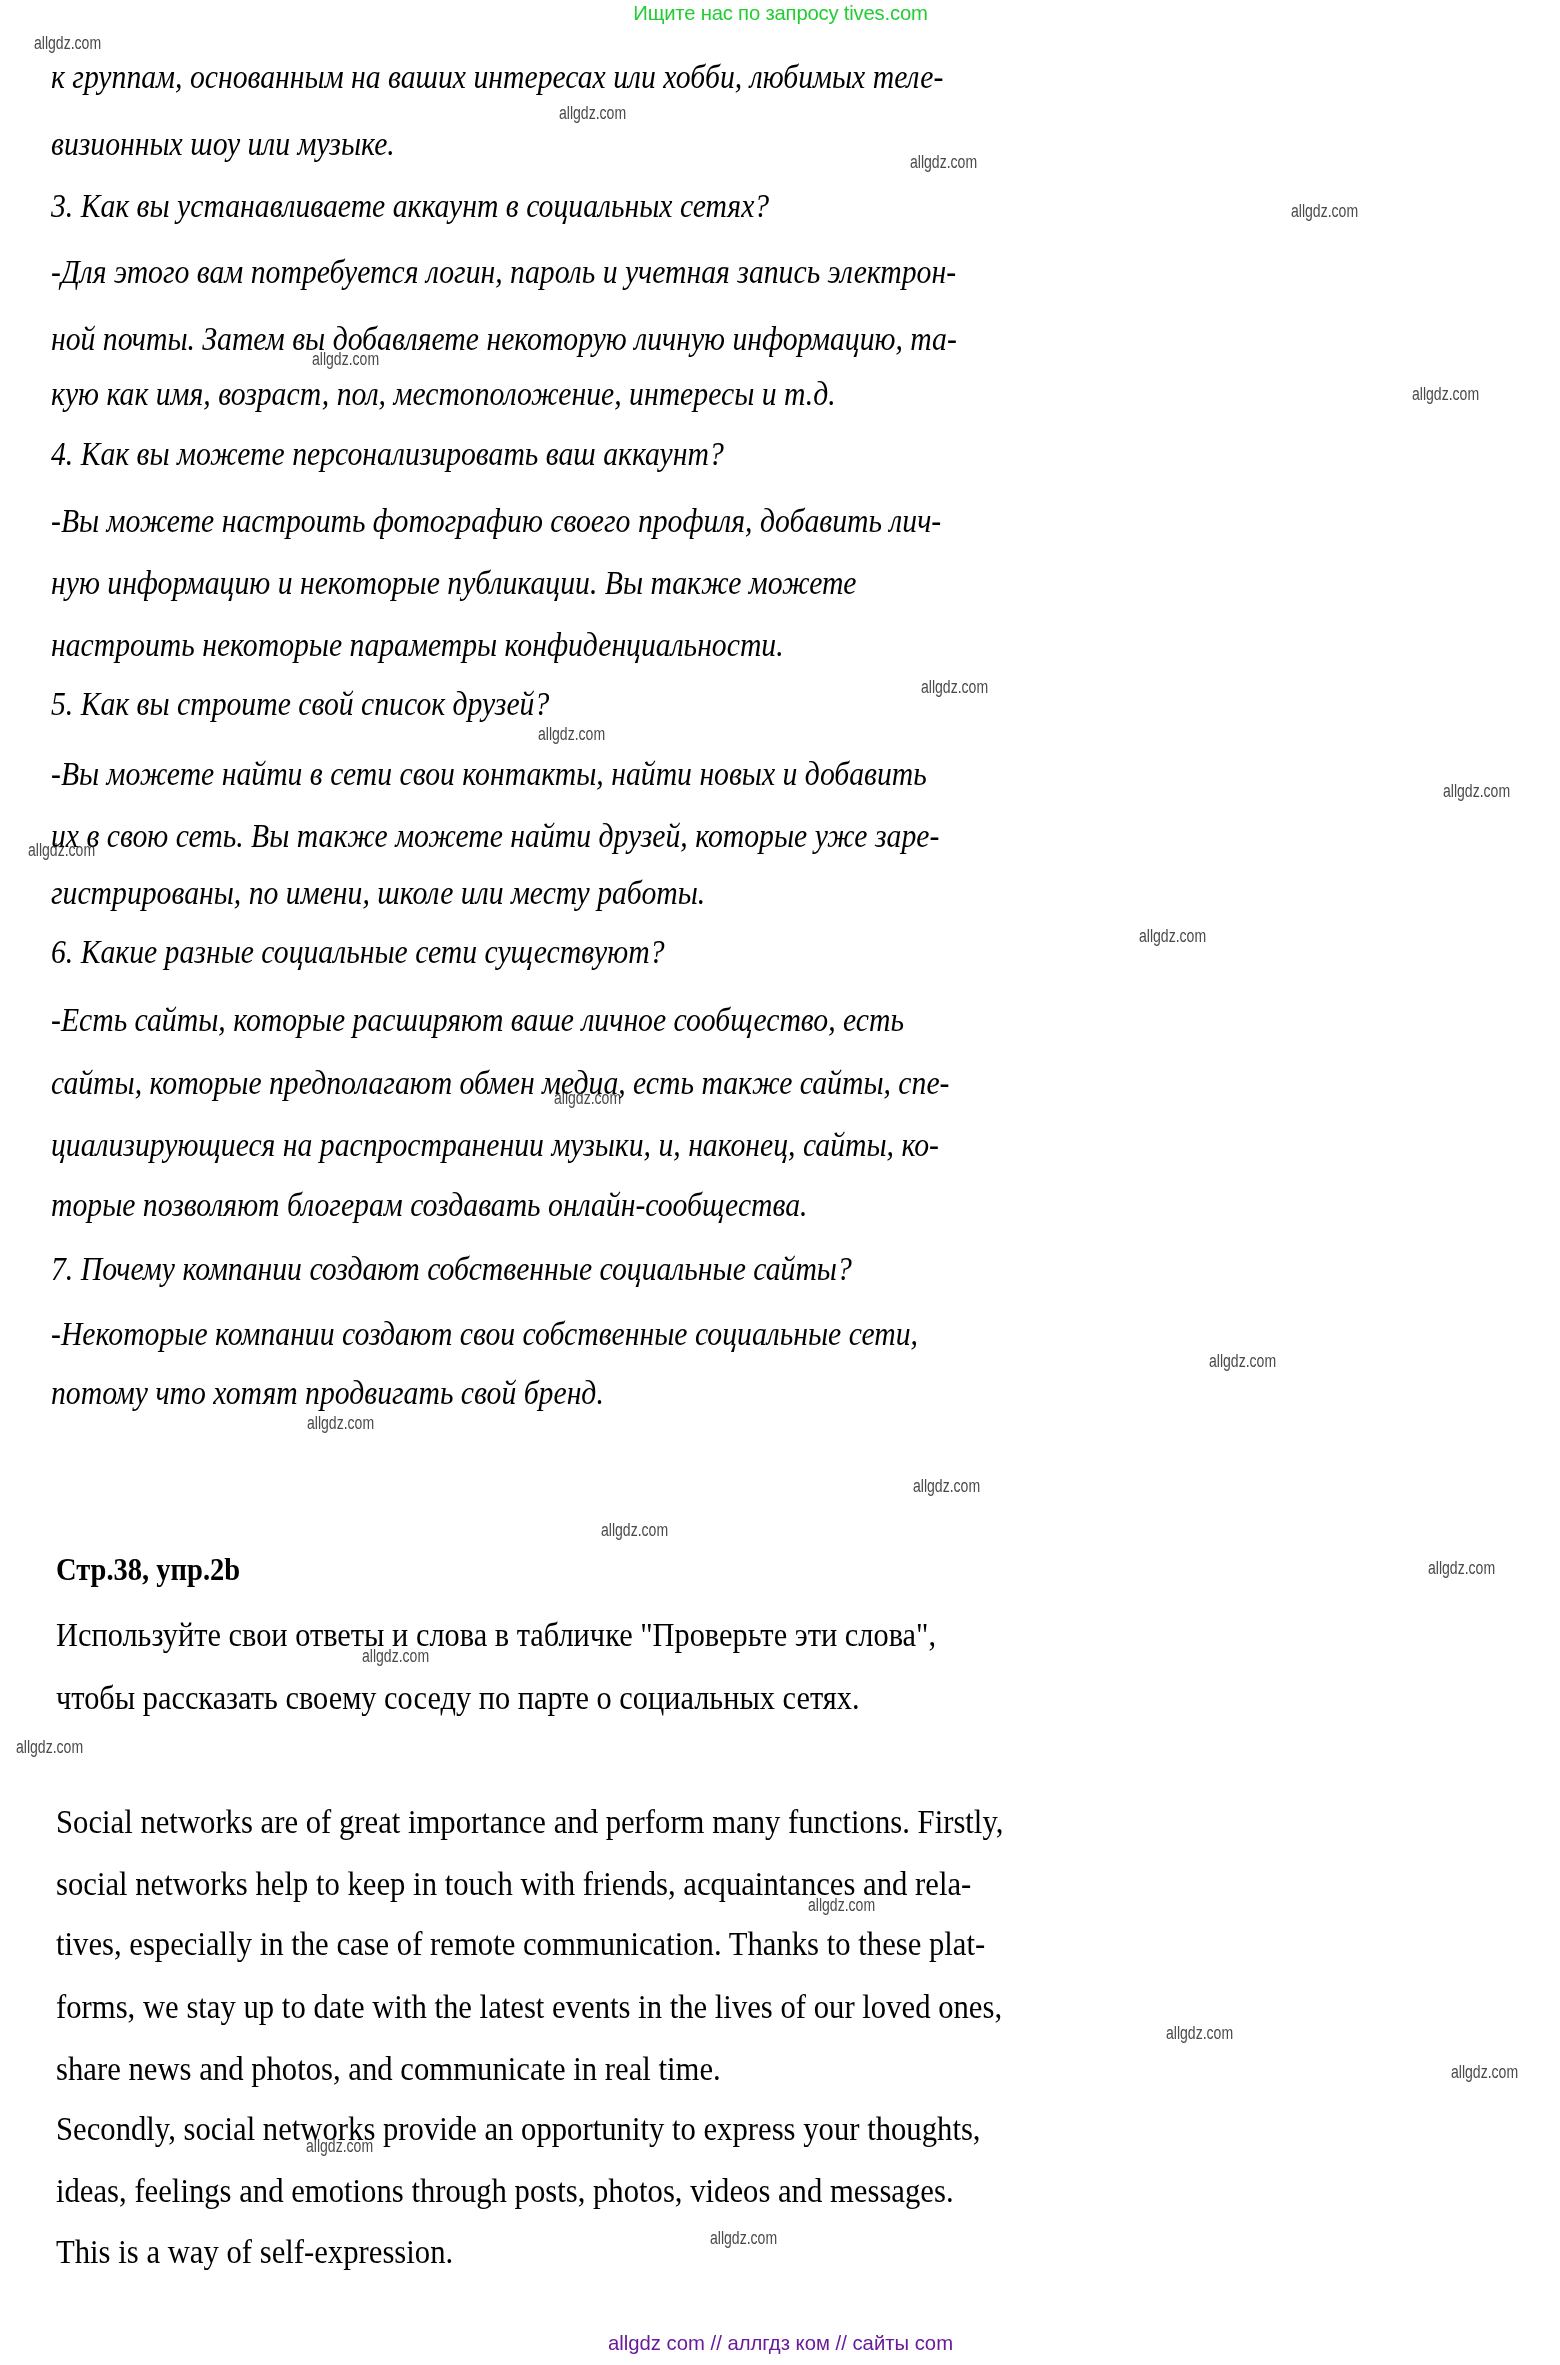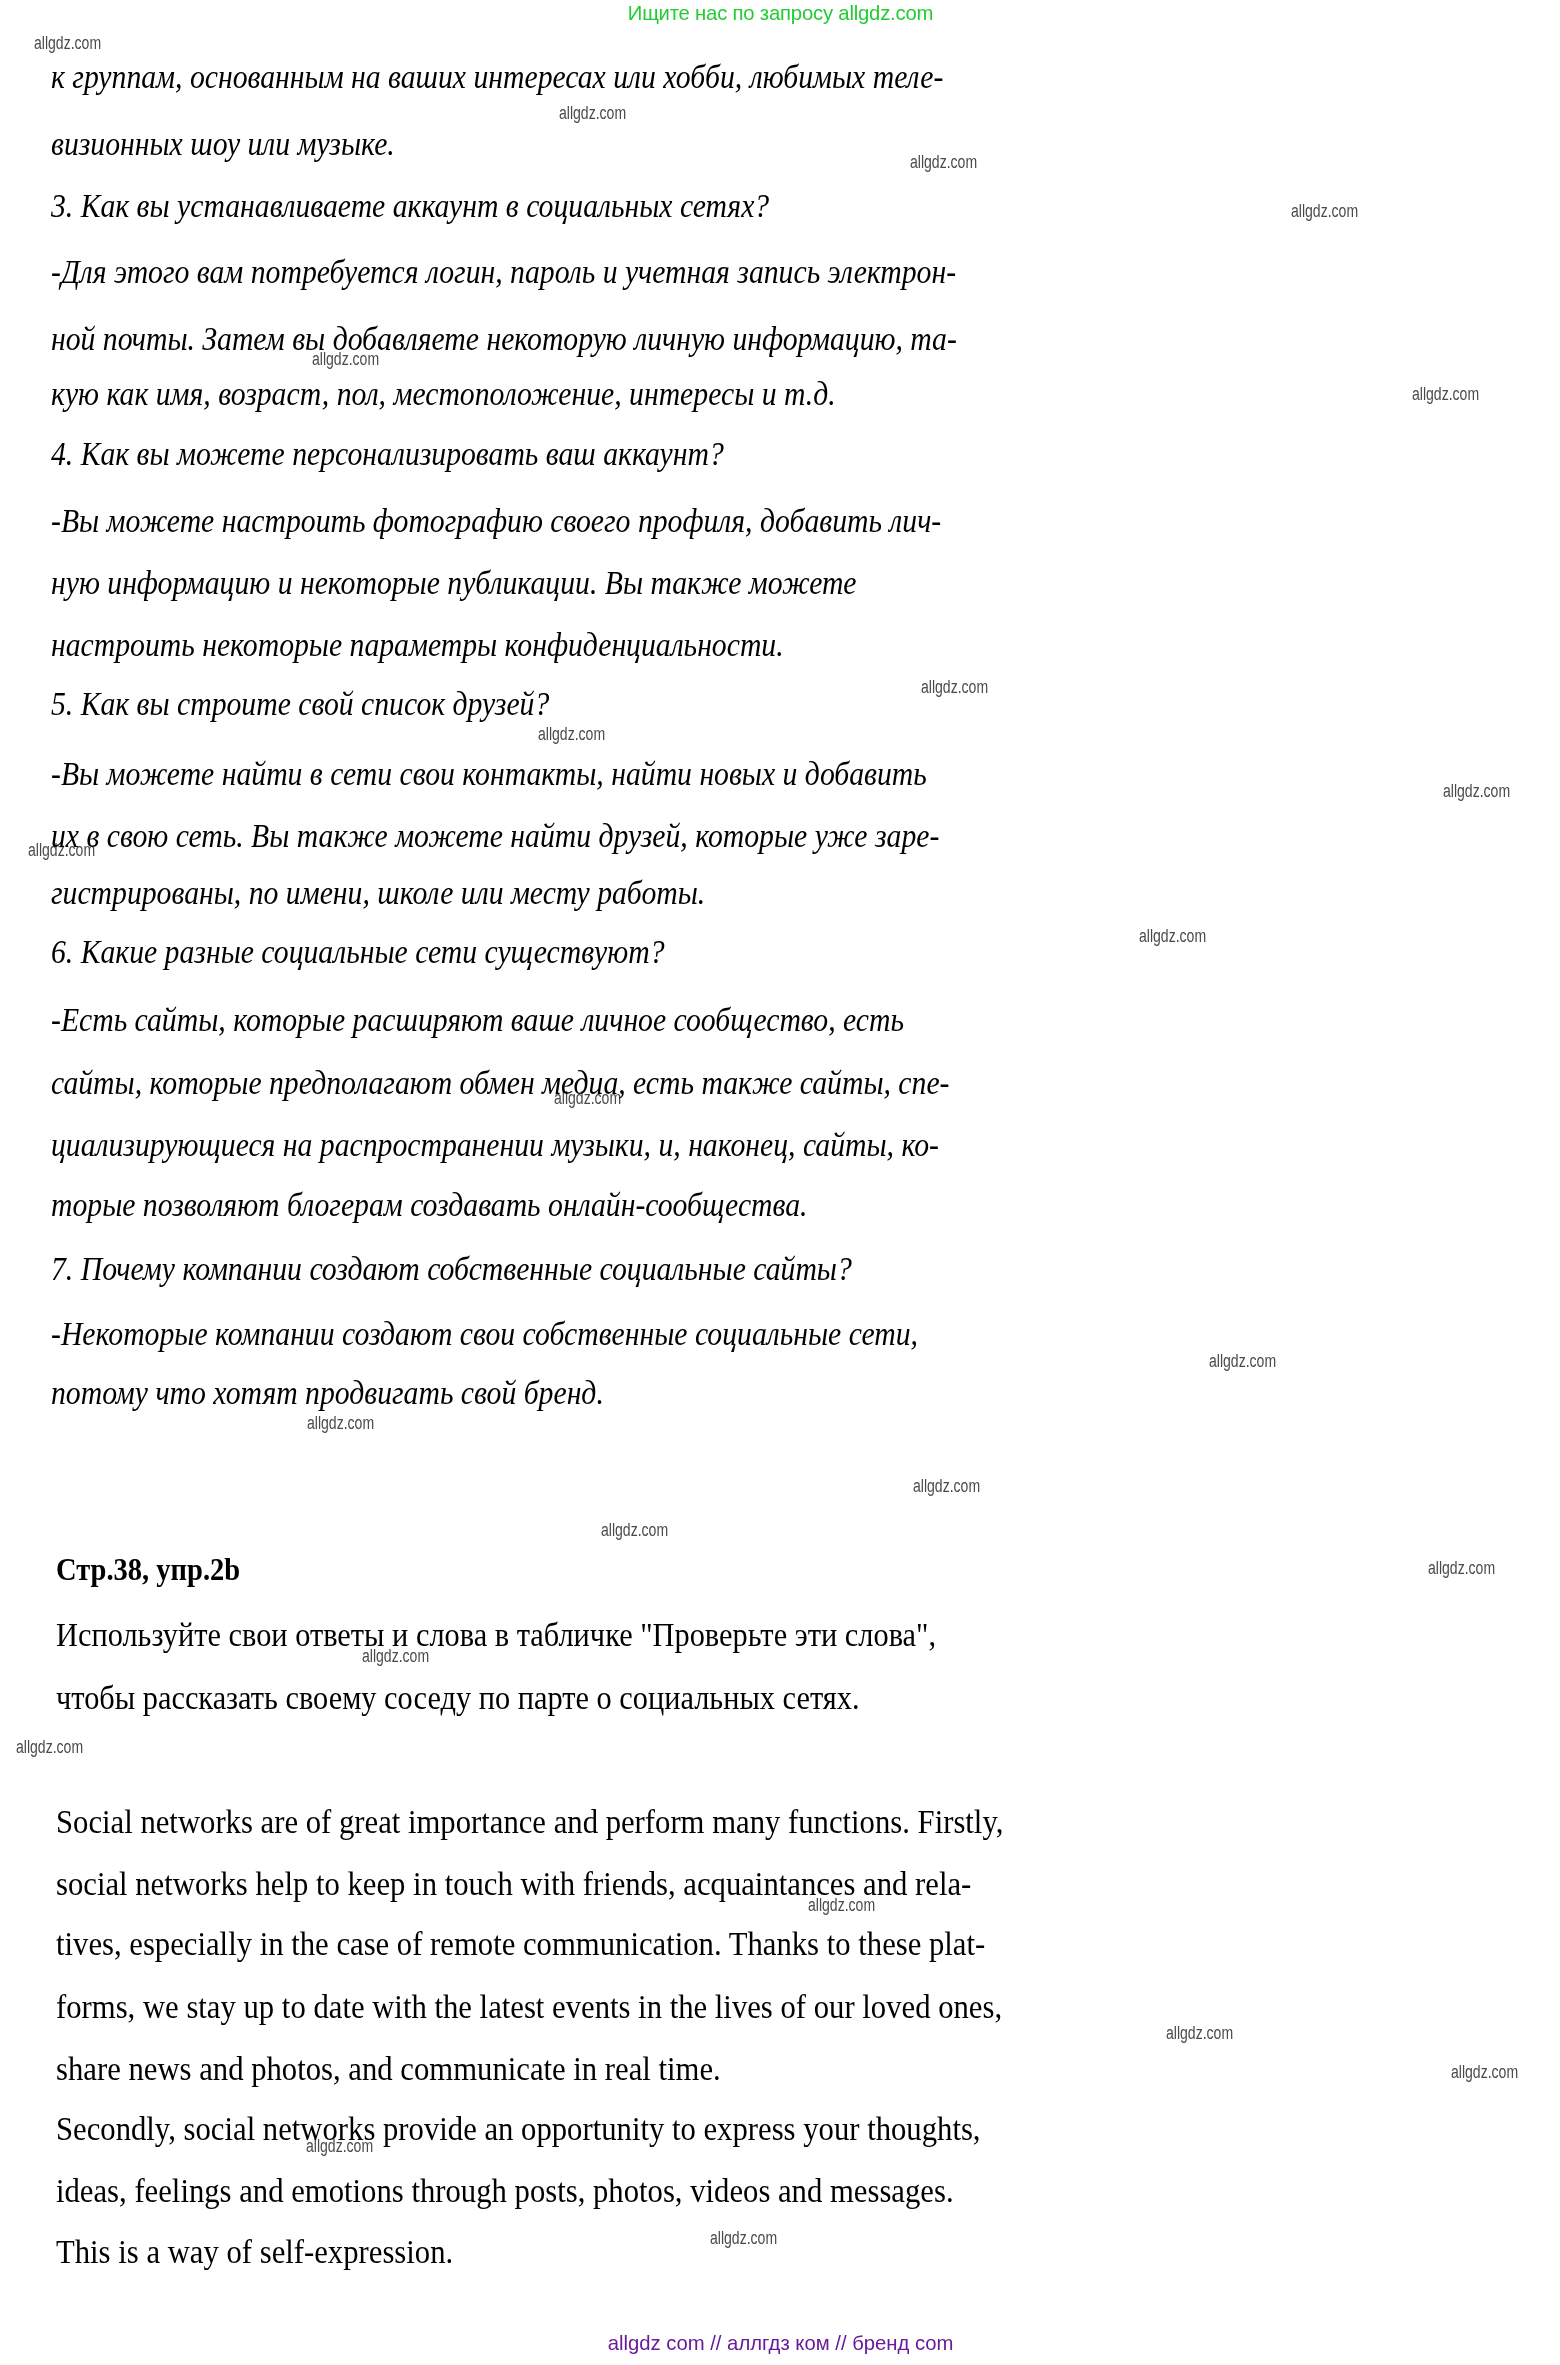--- a/index.html
+++ b/index.html
@@ -87,21 +87,21 @@
     font-size: 33px;
     transform: scaleX(0.93);
     transform-origin: left center;
   }
 </style>
 </head>
 <body>
 
 <div id="page">
 
-  <div class="wm-header">Ищите нас по запросу allgdz.com</div>
+  <div class="wm-header">Ищите нас по запросу tives.com</div>
 
   <div id="watermarks">
       <div class="wm" style="left: 34px; top: 33px;">allgdz.com</div>
       <div class="wm" style="left: 559px; top: 103px;">allgdz.com</div>
       <div class="wm" style="left: 910px; top: 152px;">allgdz.com</div>
       <div class="wm" style="left: 1291px; top: 201px;">allgdz.com</div>
       <div class="wm" style="left: 312px; top: 349px;">allgdz.com</div>
       <div class="wm" style="left: 1412px; top: 384px;">allgdz.com</div>
       <div class="wm" style="left: 921px; top: 677px;">allgdz.com</div>
       <div class="wm" style="left: 538px; top: 724px;">allgdz.com</div>
@@ -159,16 +159,16 @@
       <div class="txt en-up" style="left: 56px; top: 1804px;">Social networks are of great importance and perform many functions. Firstly,</div>
       <div class="txt en-up" style="left: 56px; top: 1866px;">social networks help to keep in touch with friends, acquaintances and rela-</div>
       <div class="txt en-up" style="left: 56px; top: 1926px;">tives, especially in the case of remote communication. Thanks to these plat-</div>
       <div class="txt en-up" style="left: 56px; top: 1989px;">forms, we stay up to date with the latest events in the lives of our loved ones,</div>
       <div class="txt en-up" style="left: 56px; top: 2051px;">share news and photos, and communicate in real time.</div>
       <div class="txt en-up" style="left: 56px; top: 2111px;">Secondly, social networks provide an opportunity to express your thoughts,</div>
       <div class="txt en-up" style="left: 56px; top: 2173px;">ideas, feelings and emotions through posts, photos, videos and messages.</div>
       <div class="txt en-up" style="left: 56px; top: 2234px;">This is a way of self-expression.</div>
     </div>
 
-  <div class="wm-footer">allgdz com  //  аллгдз ком  //  бренд com</div>
+  <div class="wm-footer">allgdz com  //  аллгдз ком  //  сайты com</div>
 
 </div>
 
 
 </body></html>

